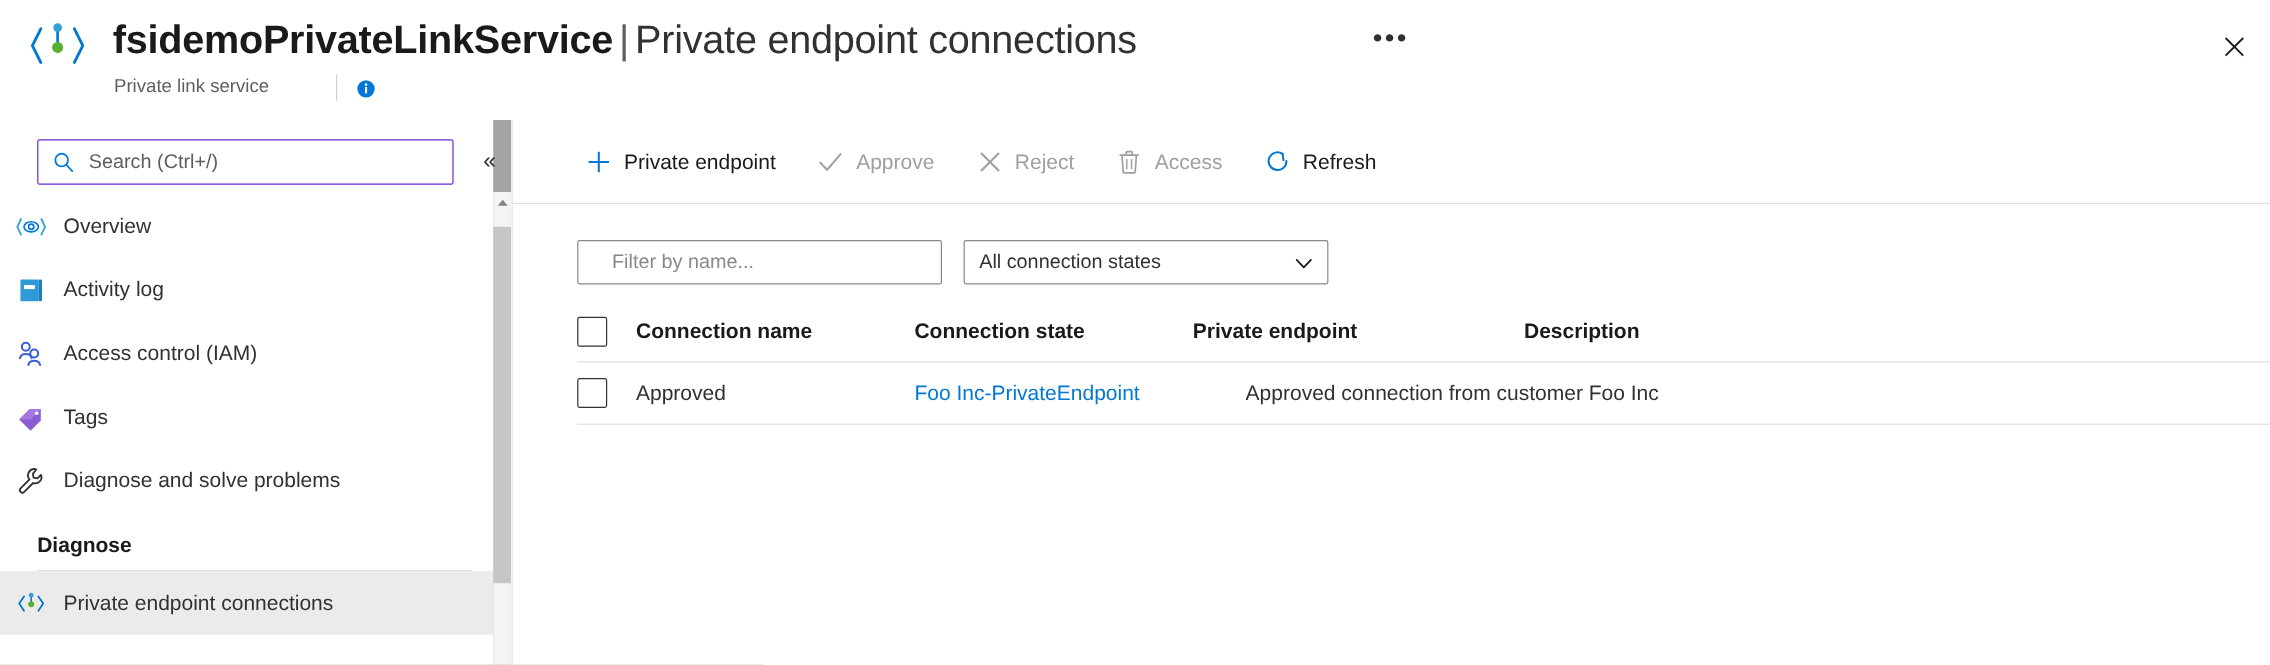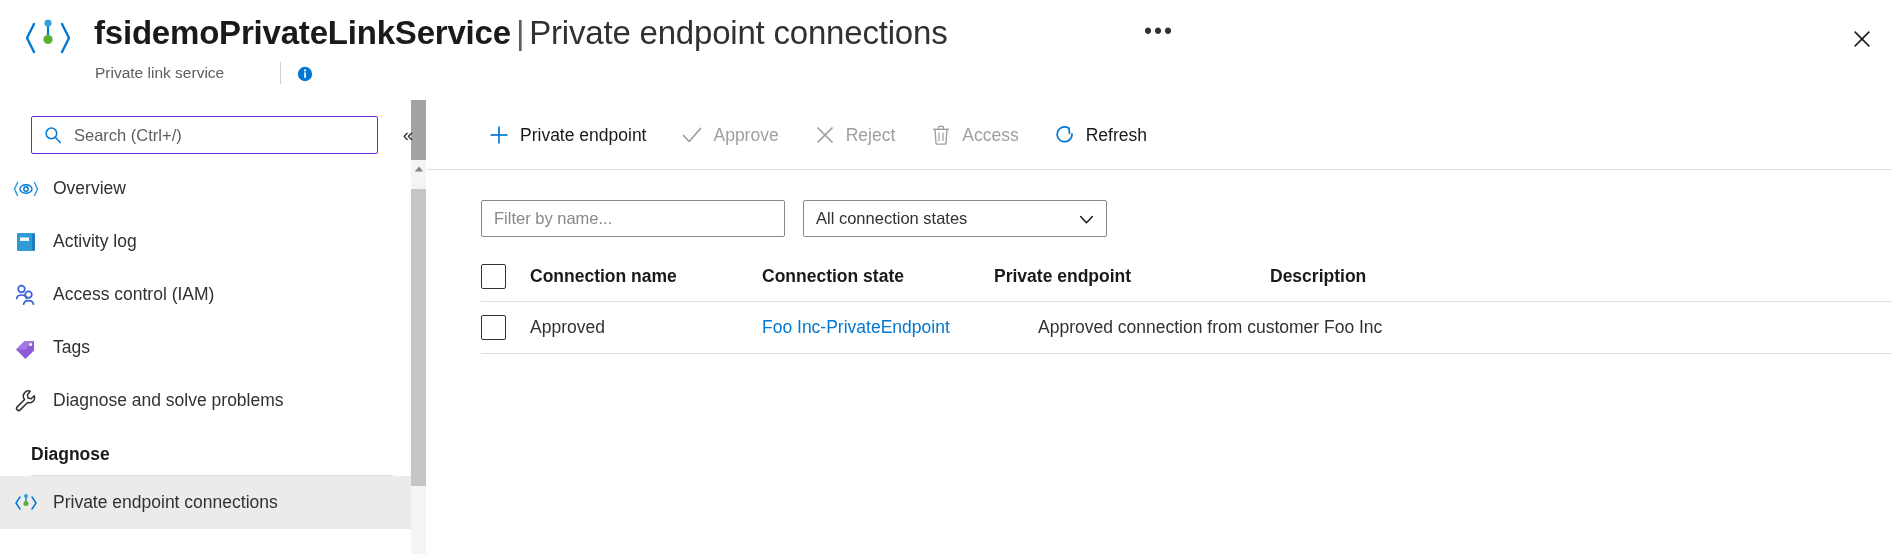--- a/index.html
+++ b/index.html
@@ -255,21 +255,21 @@
     align-items: center;
   }
   .f-name {
     width: 304px; height: 37px;
     border: 1px solid #8a8886;
     border-radius: 2px;
     background: #ffffff;
     font-family: "Liberation Sans", sans-serif;
     font-size: 16.5px;
     color: #605e5c;
-    padding-left: 12px;
+    padding-left: 28px;
     outline: none;
   }
   .f-name::placeholder { color: #8a8886; opacity: 1; }
   .f-state {
     position: relative;
     margin-left: 18px;
     width: 304px; height: 37px;
     border: 1px solid #8a8886;
     border-radius: 2px;
     background: #ffffff;

